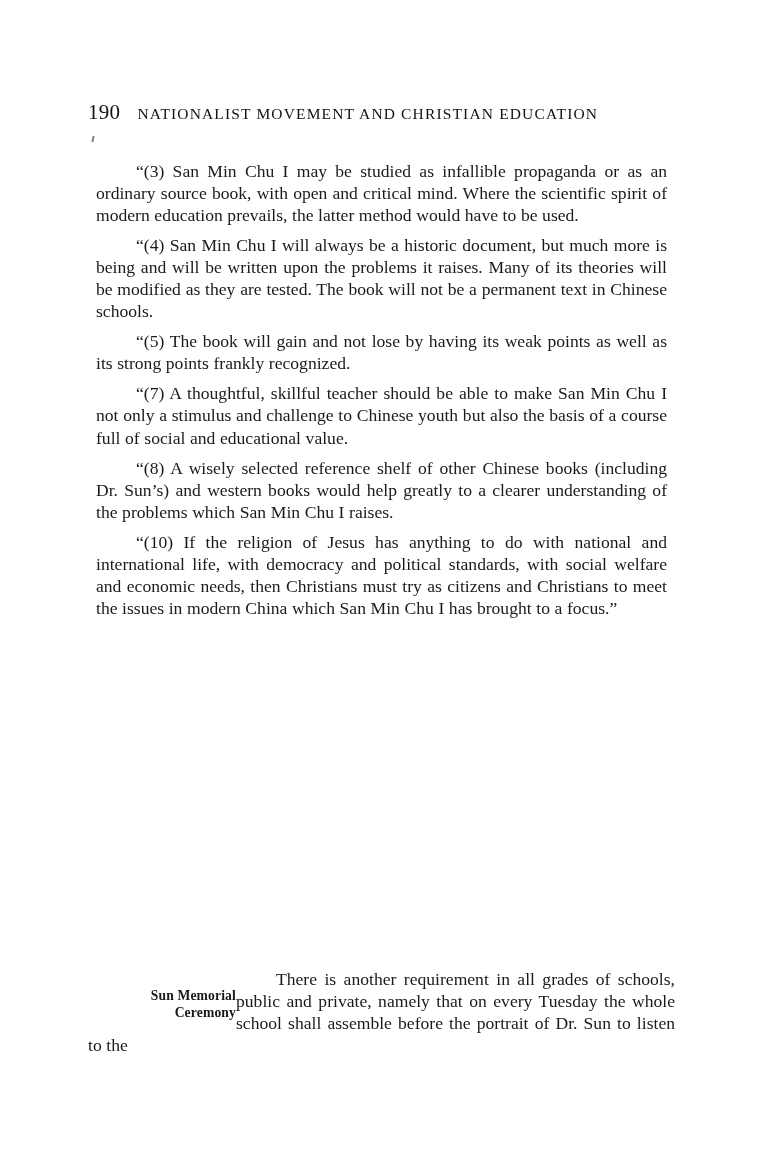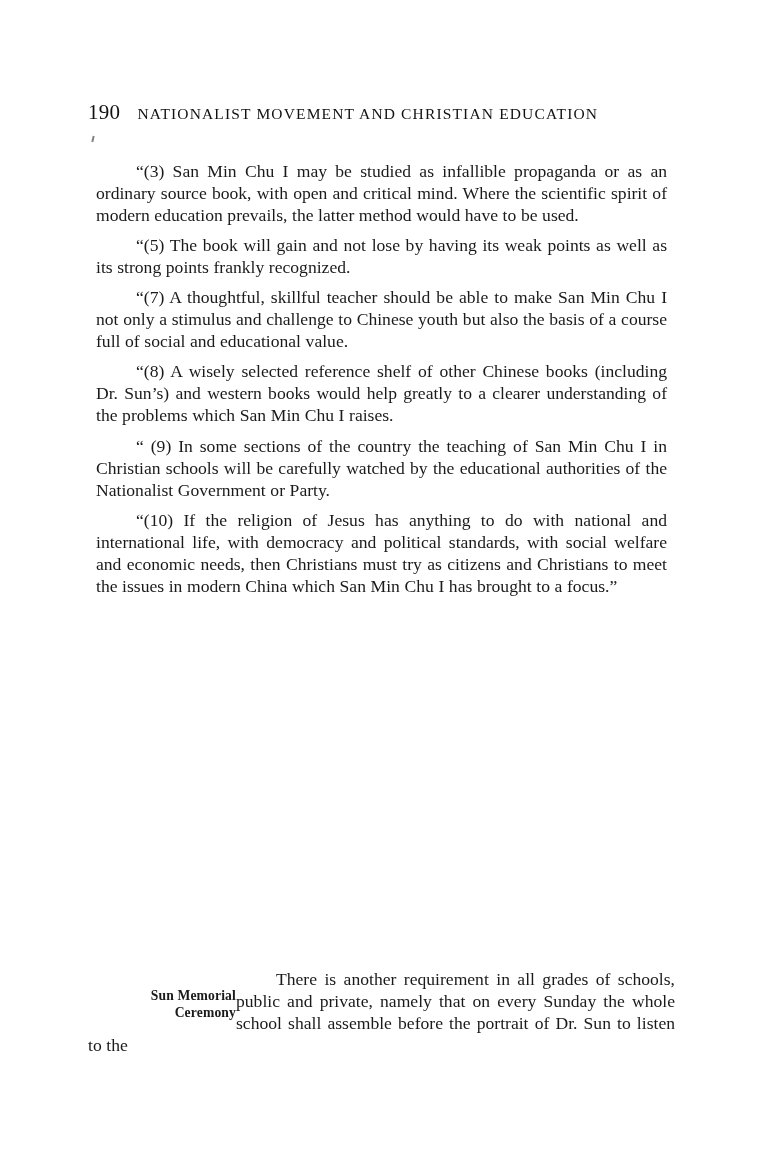--- a/index.html
+++ b/index.html
@@ -118,28 +118,28 @@
 <div class="page">
 
   <div class="running-head">
     <span class="folio">190</span><span class="head-title">Nationalist Movement and Christian Education</span>
   </div>
 
   <div class="speck"></div>
 
   <div class="textblock">
     <p class="para">“(3)  San Min Chu I may be studied as infallible propaganda or as an ordinary source book, with open and critical mind.  Where the scientific spirit of modern education prevails, the latter method would have to be used.</p>
+    <p class="para">“(4)  San Min Chu I will always be a historic document, but much more is being and will be written upon the problems it raises.  Many of its theories will be modified as they are tested.  The book will not be a permanent text in Chinese schools.</p>
     <p class="para">“(5)  The book will gain and not lose by having its weak points as well as its strong points frankly recognized.</p>
     <p class="para">“(7)  A thoughtful, skillful teacher should be able to make San Min Chu I not only a stimulus and challenge to Chinese youth but also the basis of a course full of social and educational value.</p>
     <p class="para">“(8)  A wisely selected reference shelf of other Chinese books (including Dr. Sun’s) and western books would help greatly to a clearer understanding of the problems which San Min Chu I raises.</p>
-    <p class="para">“ (9) In some sections of the country the teaching of San Min Chu I in Christian schools will be carefully watched by the educational authorities of the Nationalist Government or Party.</p>
     <p class="para">“(10) If the religion of Jesus has anything to do with national and international life, with democracy and political standards, with social welfare and economic needs, then Christians must try as citizens and Christians to meet the issues in modern China which San Min Chu I has brought to a focus.”</p>
   </div>
 
   <div class="note-section clearfix">
     <div class="sidenote">
       <div>Sun Memorial</div>
       <div>Ceremony</div>
     </div>
-    <p class="note-body">There is another requirement in all grades of schools, public and private, namely that on every Sunday the whole school shall assemble before the portrait of Dr. Sun to listen to the</p>
+    <p class="note-body">There is another requirement in all grades of schools, public and private, namely that on every Tuesday the whole school shall assemble before the portrait of Dr. Sun to listen to the</p>
   </div>
 
 </div>
 
 </body></html>

